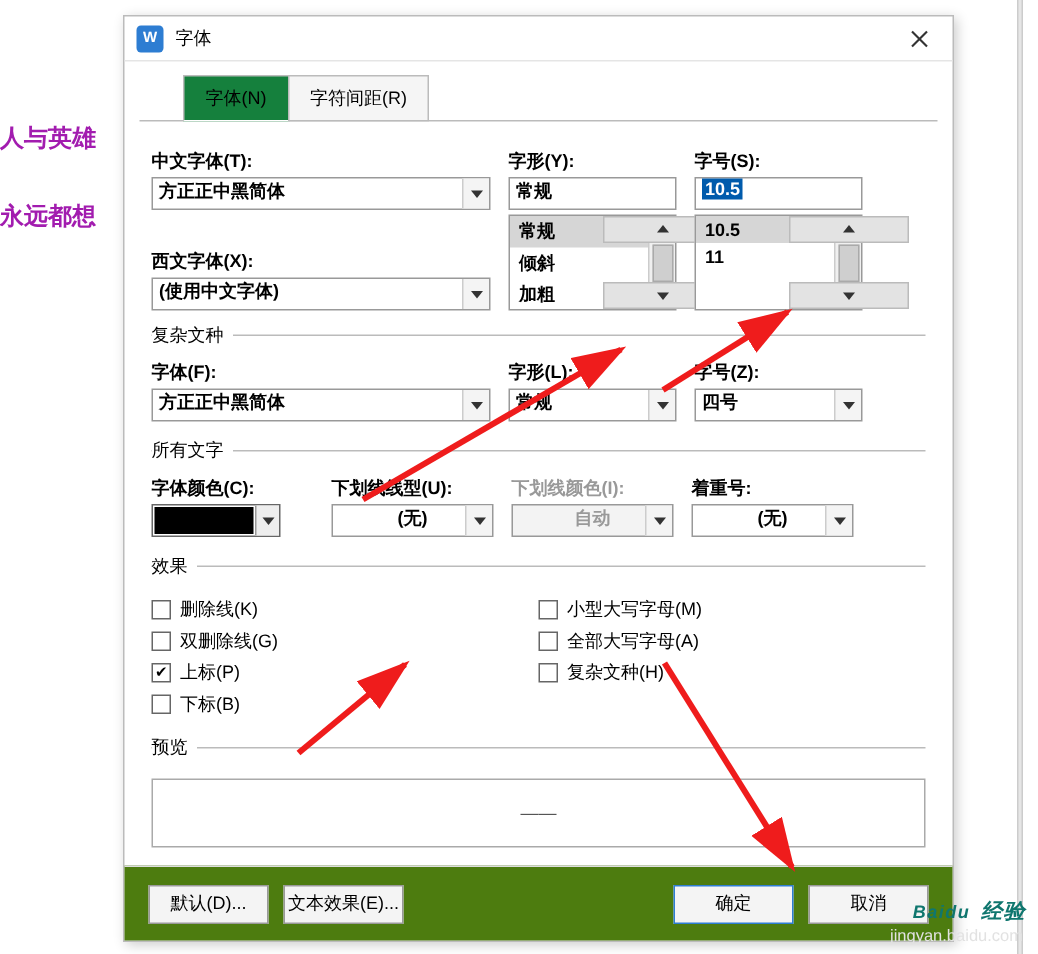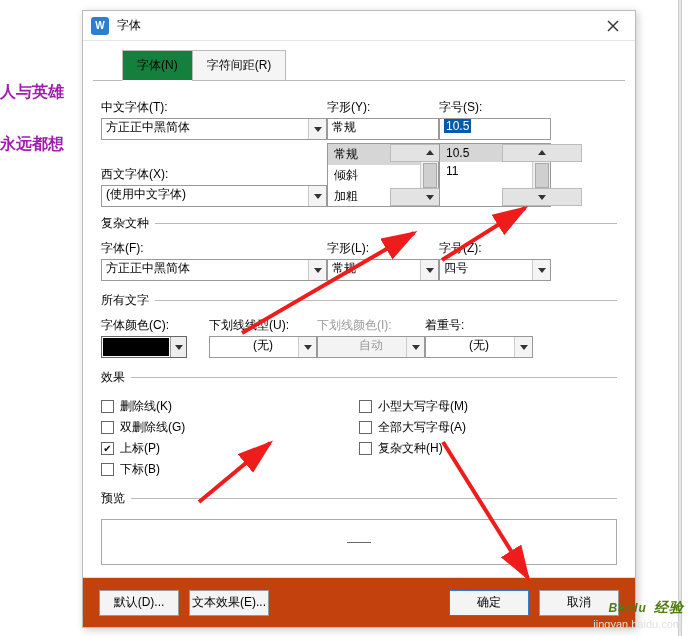--- a/index.html
+++ b/index.html
@@ -16,21 +16,21 @@
   .close { width: 44px; height: 30px; display: flex; align-items: center; justify-content: center; cursor: pointer; }
   .close svg { width: 12px; height: 12px; }
 
   .tabs { display: flex; margin: 8px 0 0 18px; }
   .tab { padding: 6px 14px; border: 1px solid #bbb; background: #f5f5f5; cursor: pointer; position: relative; top: 1px; }
   .tab.active { background: #15803d; border-bottom: 1px solid #fff; margin-left: 21px; }
   .tab + .tab { margin-left: -1px; }
   .tabpanel-border { border-top: 1px solid #bbb; margin: 0 10px 8px 10px; padding-top: 10px; }
 
   .content { padding: 0 18px; }
-  .row { display: flex; gap: 0; margin-bottom: 3px; }
+  .row { display: flex; gap: 12px; margin-bottom: 3px; font-weight: bold; }
   .col { display: flex; flex-direction: column; }
   .lbl { margin-bottom: 2px; }
   .combo, .txt { height: 22px; border: 1px solid #999; background: #fff; padding: 0 4px; display: flex; align-items: flex-start; position: relative; }
   .combo .arrow, .listbox .arrow { position: absolute; right: 0; top: 0; width: 18px; height: 100%; display: flex; align-items: center; justify-content: center; border-left: 1px solid #ccc; background: #f4f4f4; }
   .txt .sel { background: #005bac; color: #fff; padding: 0 2px; }
   .listbox { border: 1px solid #999; position: relative; background: #fff; }
   .listbox .item { padding: 2px 6px; }
   .listbox .item.sel { background: #d6d6d6; }
   .listbox .scroll { position: absolute; right: 0; top: 0; width: 18px; height: 100%; background: #f0f0f0; border-left: 1px solid #ccc; display: flex; flex-direction: column; justify-content: space-between; align-items: center; }
   .listbox .scroll .btn { width: 100%; height: 18px; display:flex;align-items:center;justify-content:center;background:#e3e3e3;border:1px solid #bbb; }
@@ -43,29 +43,29 @@
   .swatch .patch { flex:1; margin:1px; background: #000; }
   .swatch .arrow { width: 16px; border-left: 1px solid #999; background:#eee; display:flex;align-items:center;justify-content:center; }
 
   .checks { display: flex; flex-wrap: wrap; }
   .checkcol { width: 50%; }
   .chk { display: flex; align-items: center; margin: 4px 0; cursor: pointer; }
   .chk .box { width: 13px; height: 13px; border: 1px solid #666; margin-right: 6px; display:flex;align-items:center;justify-content:center;background:#fff;}
   .chk .box.checked::after { content: "✔"; font-size: 10px; line-height: 10px; }
 
   .preview { border: 1px solid #aaa; height: 46px; margin-top: 4px; display:flex;align-items:center;justify-content:center; color:#555; }
-  .footer { position: absolute; left: 0; right: 0; bottom: 0; height: 50px; border-top: 1px solid #ddd; background: #c2410c; display:flex; align-items:center; padding: 0 16px; gap: 10px; }
+  .footer { position: absolute; left: 0; right: 0; bottom: 0; height: 50px; border-top: 1px solid #ddd; background: #4d7c0f; display:flex; align-items:center; padding: 0 16px; gap: 10px; }
   .footer .spacer { flex: 1; }
   .btn { min-width: 80px; height: 26px; border: 1px solid #999; background: #f4f4f4; display:inline-flex;align-items:center;justify-content:center; cursor:pointer; }
   .btn.primary { border-color: #2d7dd2; }
 
   .arrow-red { position: absolute; pointer-events:none; }
   .disabled { color: #999; }
 
-  .watermark { position: absolute; right: 8px; bottom: 18px; color: #4d7c0f; font-size: 22px; font-weight: bold; font-style: italic; letter-spacing: 1px; pointer-events:none; }
+  .watermark { position: absolute; right: 8px; bottom: 18px; color: #0f766e; font-size: 22px; font-weight: bold; font-style: italic; letter-spacing: 1px; pointer-events:none; }
   .wm-sub { position:absolute; right:10px; bottom:6px; color:#e2e2e2; font-size:11px; pointer-events:none;}
   .tri { width:0;height:0;border-left:4px solid transparent;border-right:4px solid transparent;border-top:5px solid #333; }
   .tri-up{ width:0;height:0;border-left:4px solid transparent;border-right:4px solid transparent;border-bottom:5px solid #333;}
 </style>
 </head>
 <body>
 
 <div class="bg-text bg1">人与英雄</div>
 <div class="bg-text bg2">永远都想</div>
 <div class="vline"></div>

